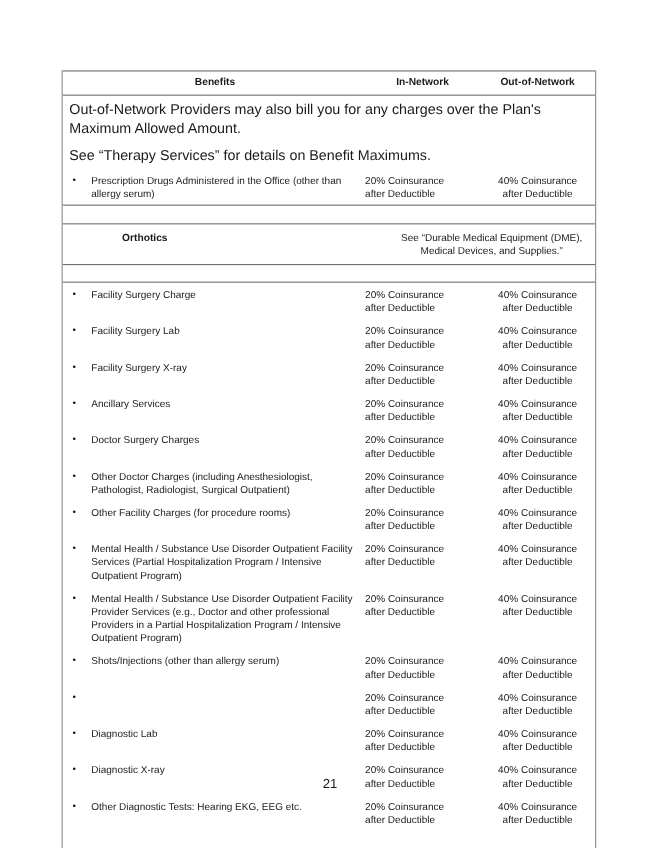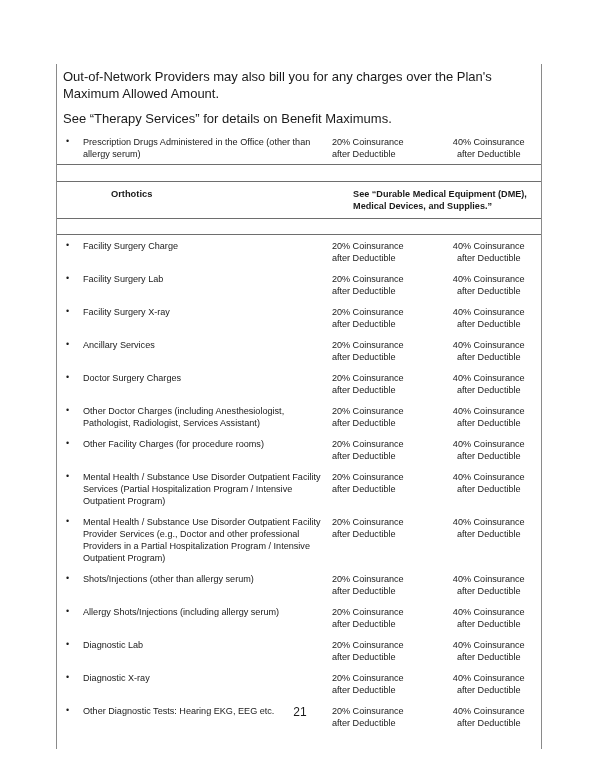--- a/index.html
+++ b/index.html
@@ -67,22 +67,21 @@
     box-sizing: border-box;
   }
   .c-out {
     width: 105px;
     box-sizing: border-box;
     text-align: center;
   }
   .c-span2 {
     width: 210px;
     box-sizing: border-box;
-    text-align: left;
-    font-weight: bold;
+    text-align: center;
   }
 
   
   .note-row {
     padding: 5px 6px 2px 6px;
     font-size: 13px;
     line-height: 1.3;
   }
   .note-row.second {
     padding-top: 6px;
@@ -161,20 +160,25 @@
     color: #1a1a1a;
   }
 </style>
 </head>
 <body>
 
 <div class="page">
 
   <div class="benefits-table">
 
+    <div class="row header-row">
+      <div class="c-benefit">Benefits</div>
+      <div class="c-in">In-Network</div>
+      <div class="c-out">Out-of-Network</div>
+    </div>
 
     <div class="rule-bottom">
       <div class="note-row">Out-of-Network Providers may also bill you for any charges over the Plan's Maximum Allowed Amount.</div>
       <div class="note-row second">See “Therapy Services” for details on Benefit Maximums.</div>
 
       <div class="row item-row">
         <div class="bullet-cell">
           <span class="bullet">•</span>
           <span class="bullet-text">Prescription Drugs Administered in the Office (other than allergy serum)</span>
         </div>
@@ -243,21 +247,21 @@
             <span class="bullet-text">Doctor Surgery Charges</span>
           </div>
           <div class="c-in val">20% Coinsurance
 after Deductible</div>
           <div class="c-out val">40% Coinsurance
 after Deductible</div>
         </div>
         <div class="row item-row">
           <div class="bullet-cell">
             <span class="bullet">•</span>
-            <span class="bullet-text">Other Doctor Charges (including Anesthesiologist, Pathologist, Radiologist, Services Assistant)</span>
+            <span class="bullet-text">Other Doctor Charges (including Anesthesiologist, Pathologist, Radiologist, Surgical Outpatient)</span>
           </div>
           <div class="c-in val">20% Coinsurance
 after Deductible</div>
           <div class="c-out val">40% Coinsurance
 after Deductible</div>
         </div>
         <div class="row item-row">
           <div class="bullet-cell">
             <span class="bullet">•</span>
             <span class="bullet-text">Other Facility Charges (for procedure rooms)</span>
@@ -293,21 +297,20 @@
             <span class="bullet-text">Shots/Injections (other than allergy serum)</span>
           </div>
           <div class="c-in val">20% Coinsurance
 after Deductible</div>
           <div class="c-out val">40% Coinsurance
 after Deductible</div>
         </div>
         <div class="row item-row">
           <div class="bullet-cell">
             <span class="bullet">•</span>
-            <span class="bullet-text">Allergy Shots/Injections (including allergy serum)</span>
           </div>
           <div class="c-in val">20% Coinsurance
 after Deductible</div>
           <div class="c-out val">40% Coinsurance
 after Deductible</div>
         </div>
         <div class="row item-row">
           <div class="bullet-cell">
             <span class="bullet">•</span>
             <span class="bullet-text">Diagnostic Lab</span>

